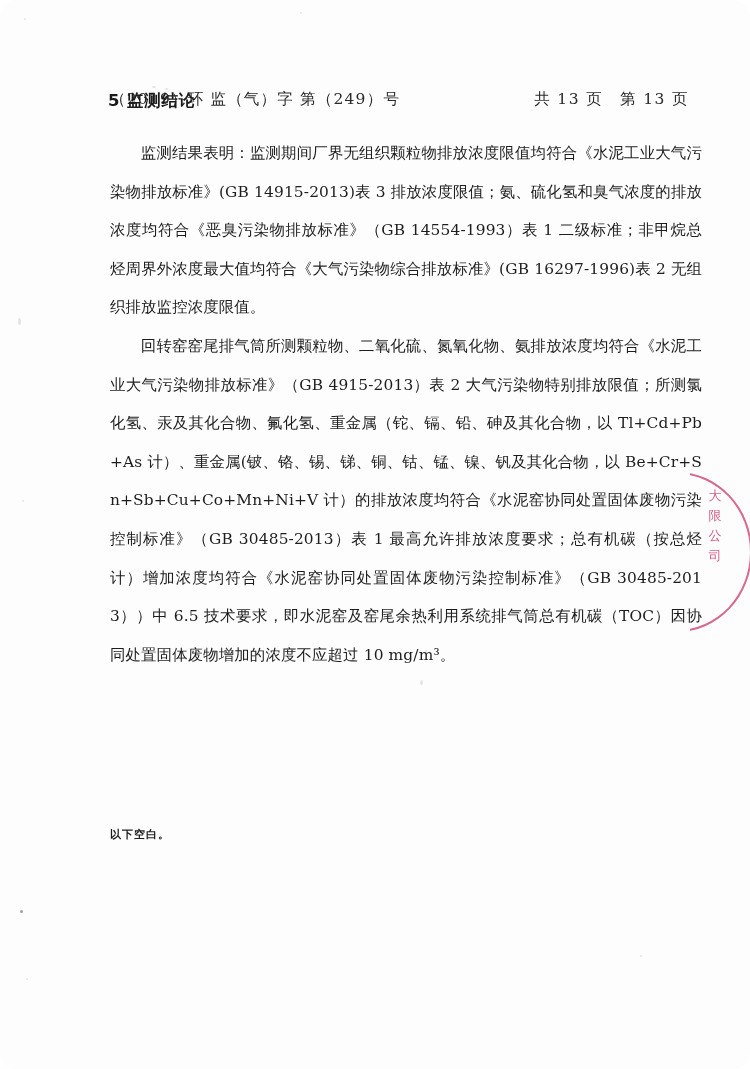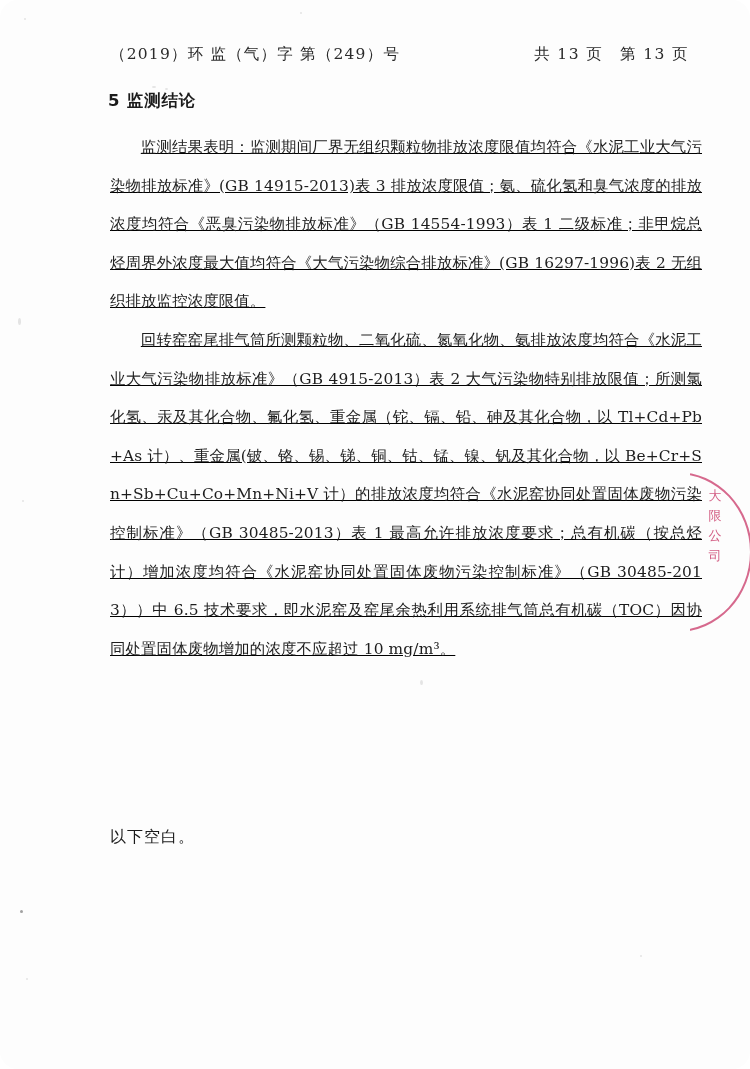--- a/index.html
+++ b/index.html
@@ -36,62 +36,61 @@
     width: 585px;
     display: flex;
     justify-content: space-between;
     align-items: baseline;
     font-size: 15.5px;
     color: #2a2a2a;
     letter-spacing: .4px;
     white-space: nowrap;
   }
   .doc-header .ref-no { letter-spacing: 1.2px; }
-  .doc-header .page-no { letter-spacing: 1.4px; padding-right: 6px;}
+  .doc-header .page-no { letter-spacing: 1.4px; padding-right: 6px; margin-top: 45px;}
 
   
   .section-heading {
     position: absolute;
     left: 108px;
     top: 90px;
     font-size: 16.5px;
     font-weight: bold;
     color: #1b1b1b;
     letter-spacing: .8px;
     font-family: "DejaVu Sans", "Liberation Sans", sans-serif;
     text-align: right;
   }
 
   
   .body-block {
     position: absolute;
     left: 110px;
-    top: 128px;
+    top: 134px;
     width: 592px;
-    text-decoration: underline;
   }
   p.para {
     margin: 0 0 0 0;
     font-size: 15.4px;
     line-height: 38.6px;
     color: #1d1d1d;
     text-align: justify;
     text-justify: inter-ideograph;
     text-indent: 2em;
     letter-spacing: .15px;
     word-break: break-all;
   }
 
   
   .closing-note {
     position: absolute;
     left: 110px;
     top: 827px;
-    font-size: 16px;
-    font-weight: normal;
+    font-size: 11px;
+    font-weight: bold;
     color: #1b1b1b;
     letter-spacing: 1px;
     font-family: "DejaVu Sans", "Liberation Sans", sans-serif;
   }
 
   
   .seal-clip {
     position: absolute;
     right: 0;
     top: 470px;

